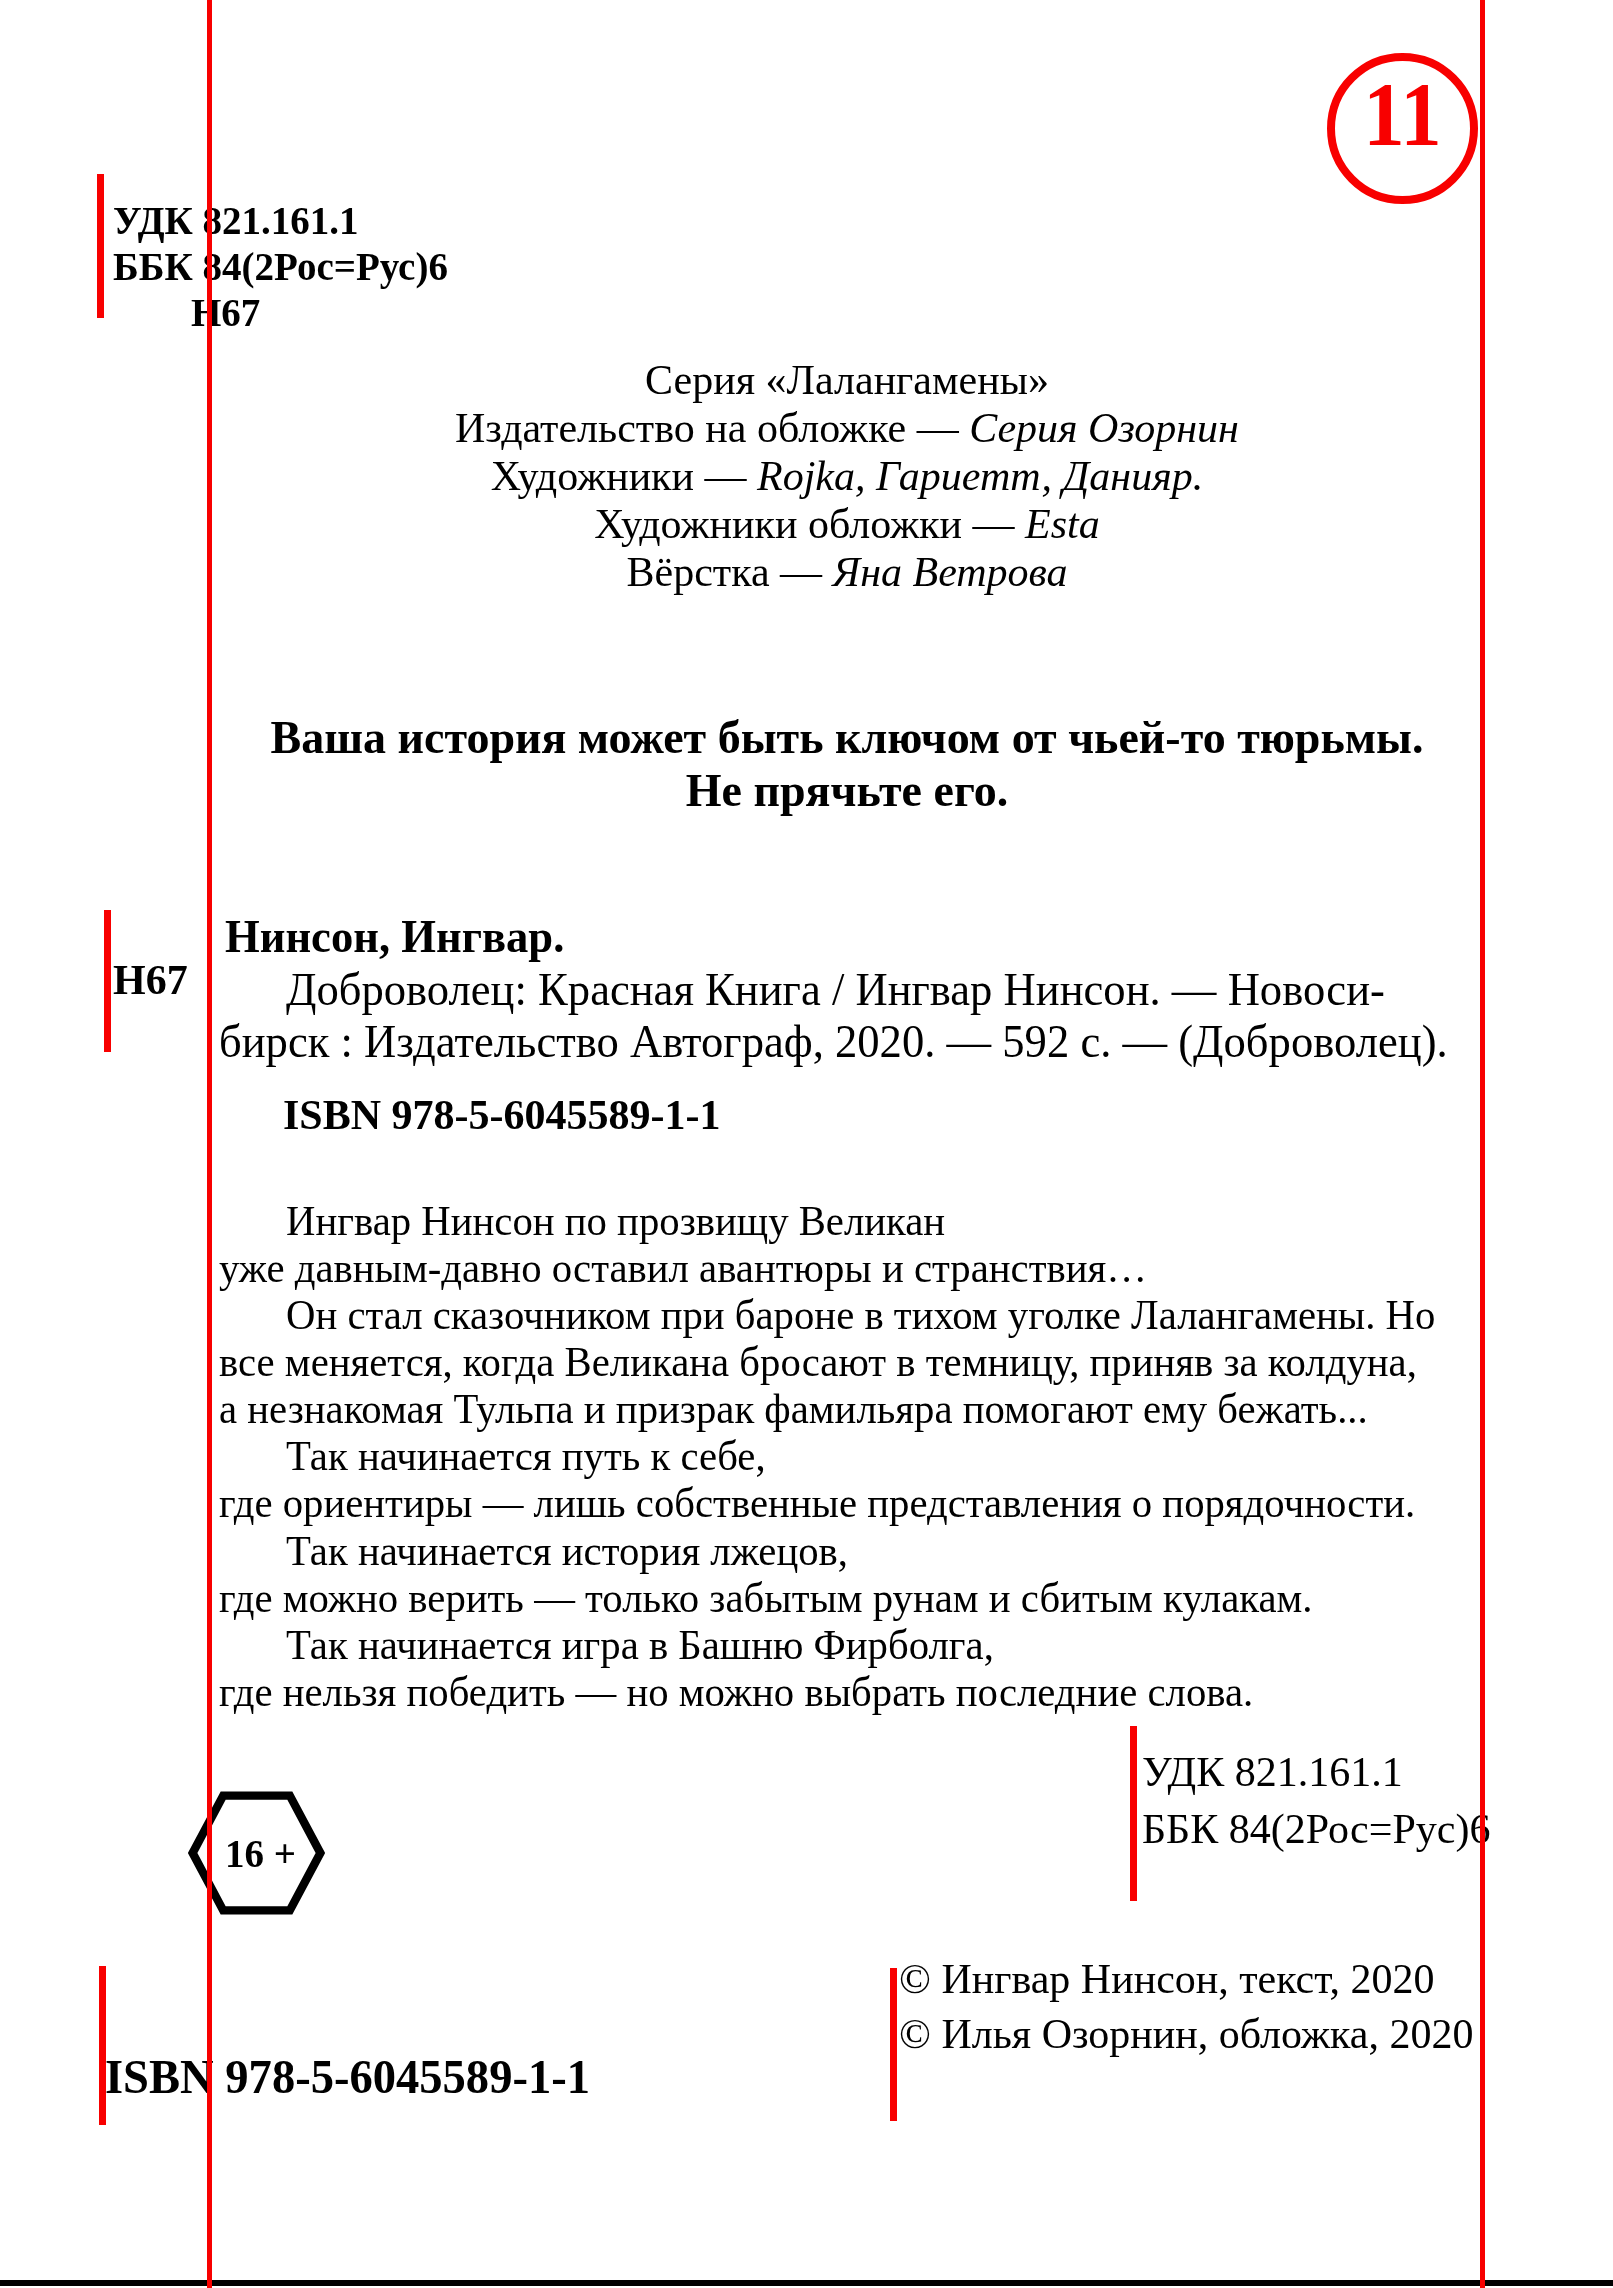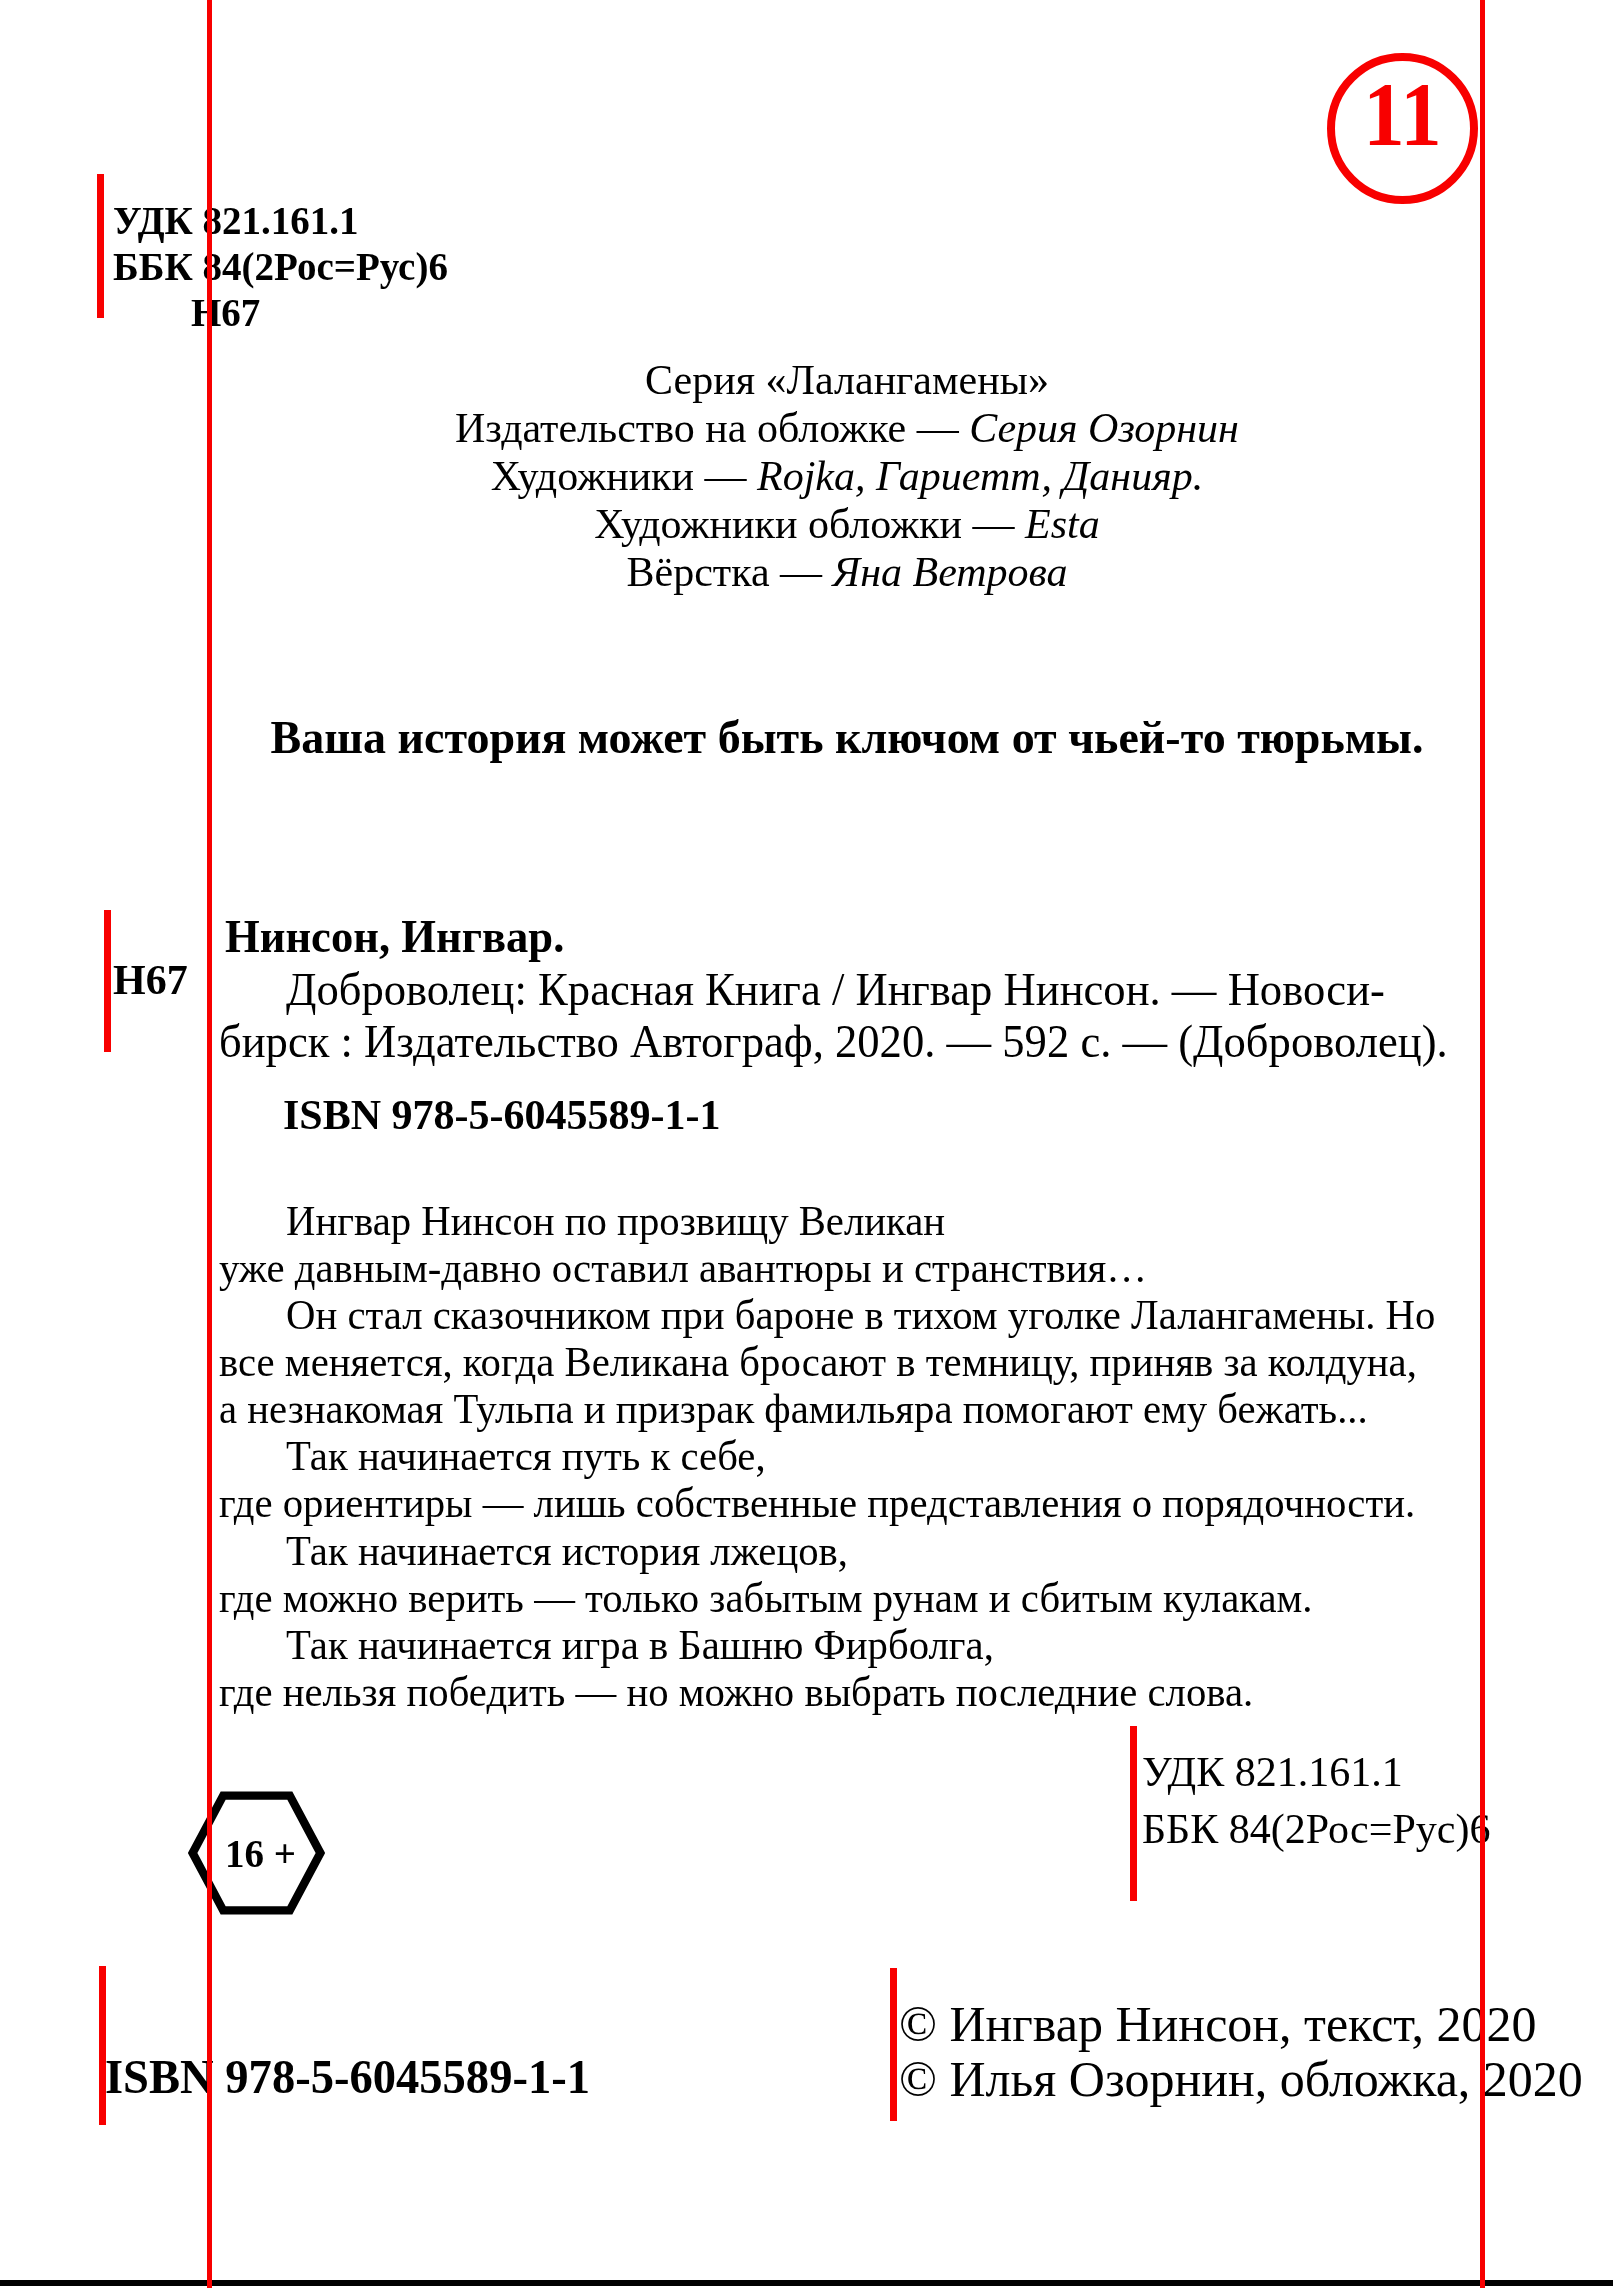--- a/index.html
+++ b/index.html
@@ -62,21 +62,21 @@
   .hexwrap { position:absolute; left:188px; top:1791px; width:137px; height:124px; z-index:4; }
   .hexwrap svg { position:absolute; left:0; top:0; }
   .hexlabel {
     position:absolute; left:4px; top:0; width:137px; height:124px;
     display:flex; align-items:center; justify-content:center;
     font-size:39px; font-weight:bold;
   }
 
   
   .isbn-bottom { left:105px; top:2049px; font-size:48px; font-weight:bold; }
-  .copyright   { left:899px; top:1997px; font-size:50px; line-height:55px; }
+  .copyright   { left:899px; top:1952px; font-size:42px; line-height:55px; }
 </style>
 </head>
 <body>
 
 <div class="page">
 
   <div class="badge">
     <span>11</span>
   </div>
 
@@ -89,20 +89,21 @@
   <div class="abs center-col series">
     <div>Серия «Лалангамены»</div>
     <div><span>Издательство на обложке — </span><span class="i">Серия Озорнин</span></div>
     <div><span>Художники — </span><span class="i">Rojka, Гариетт, Данияр.</span></div>
     <div><span>Художники обложки — </span><span class="i">Esta</span></div>
     <div><span>Вёрстка — </span><span class="i">Яна Ветрова</span></div>
   </div>
 
   <div class="abs center-col motto">
     <div>Ваша история может быть ключом от чьей-то тюрьмы.</div>
+    <div>Не прячьте его.</div>
   </div>
 
   <div class="abs margin-code">Н67</div>
   <div class="abs entry-author cx">Нинсон, Ингвар.</div>
   <div class="abs entry-l2 cx">Доброволец: Красная Книга / Ингвар Нинсон. — Новоси-</div>
   <div class="abs entry-l3 cx">бирск : Издательство Автограф, 2020. — 592 с. — (Доброволец).</div>
   <div class="abs isbn-upper">ISBN 978-5-6045589-1-1</div>
 
   <div class="abs ann indent cx" style="top:1197px">Ингвар Нинсон по прозвищу Великан</div>
   <div class="abs ann flush  cx" style="top:1244px">уже давным-давно оставил авантюры и странствия…</div>

